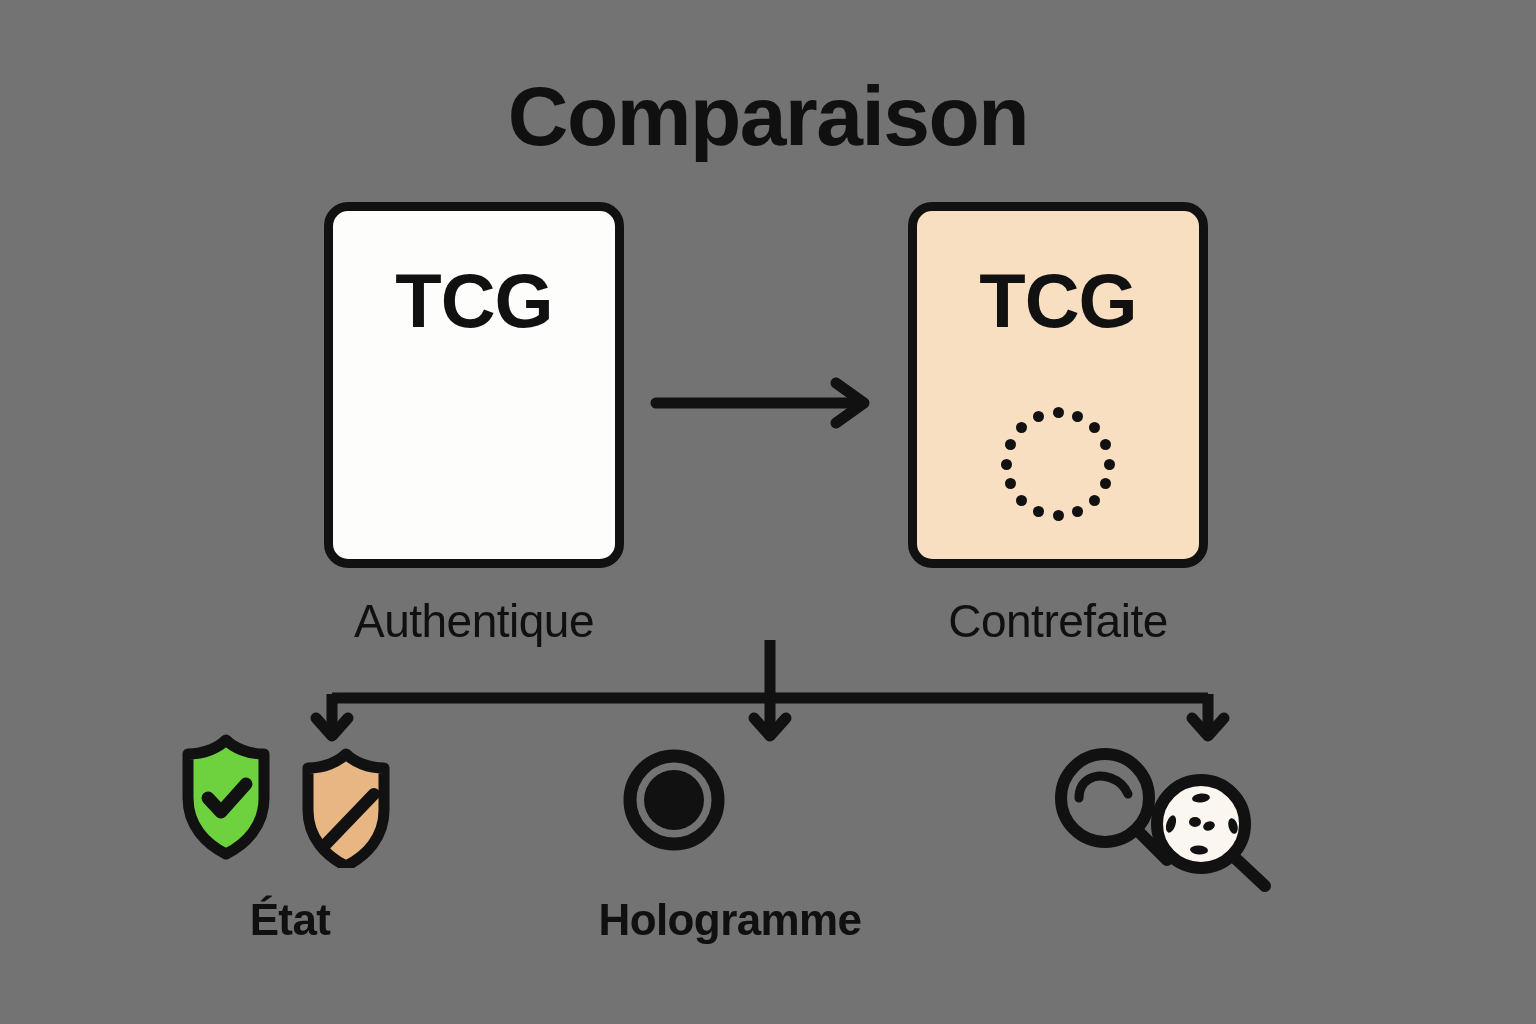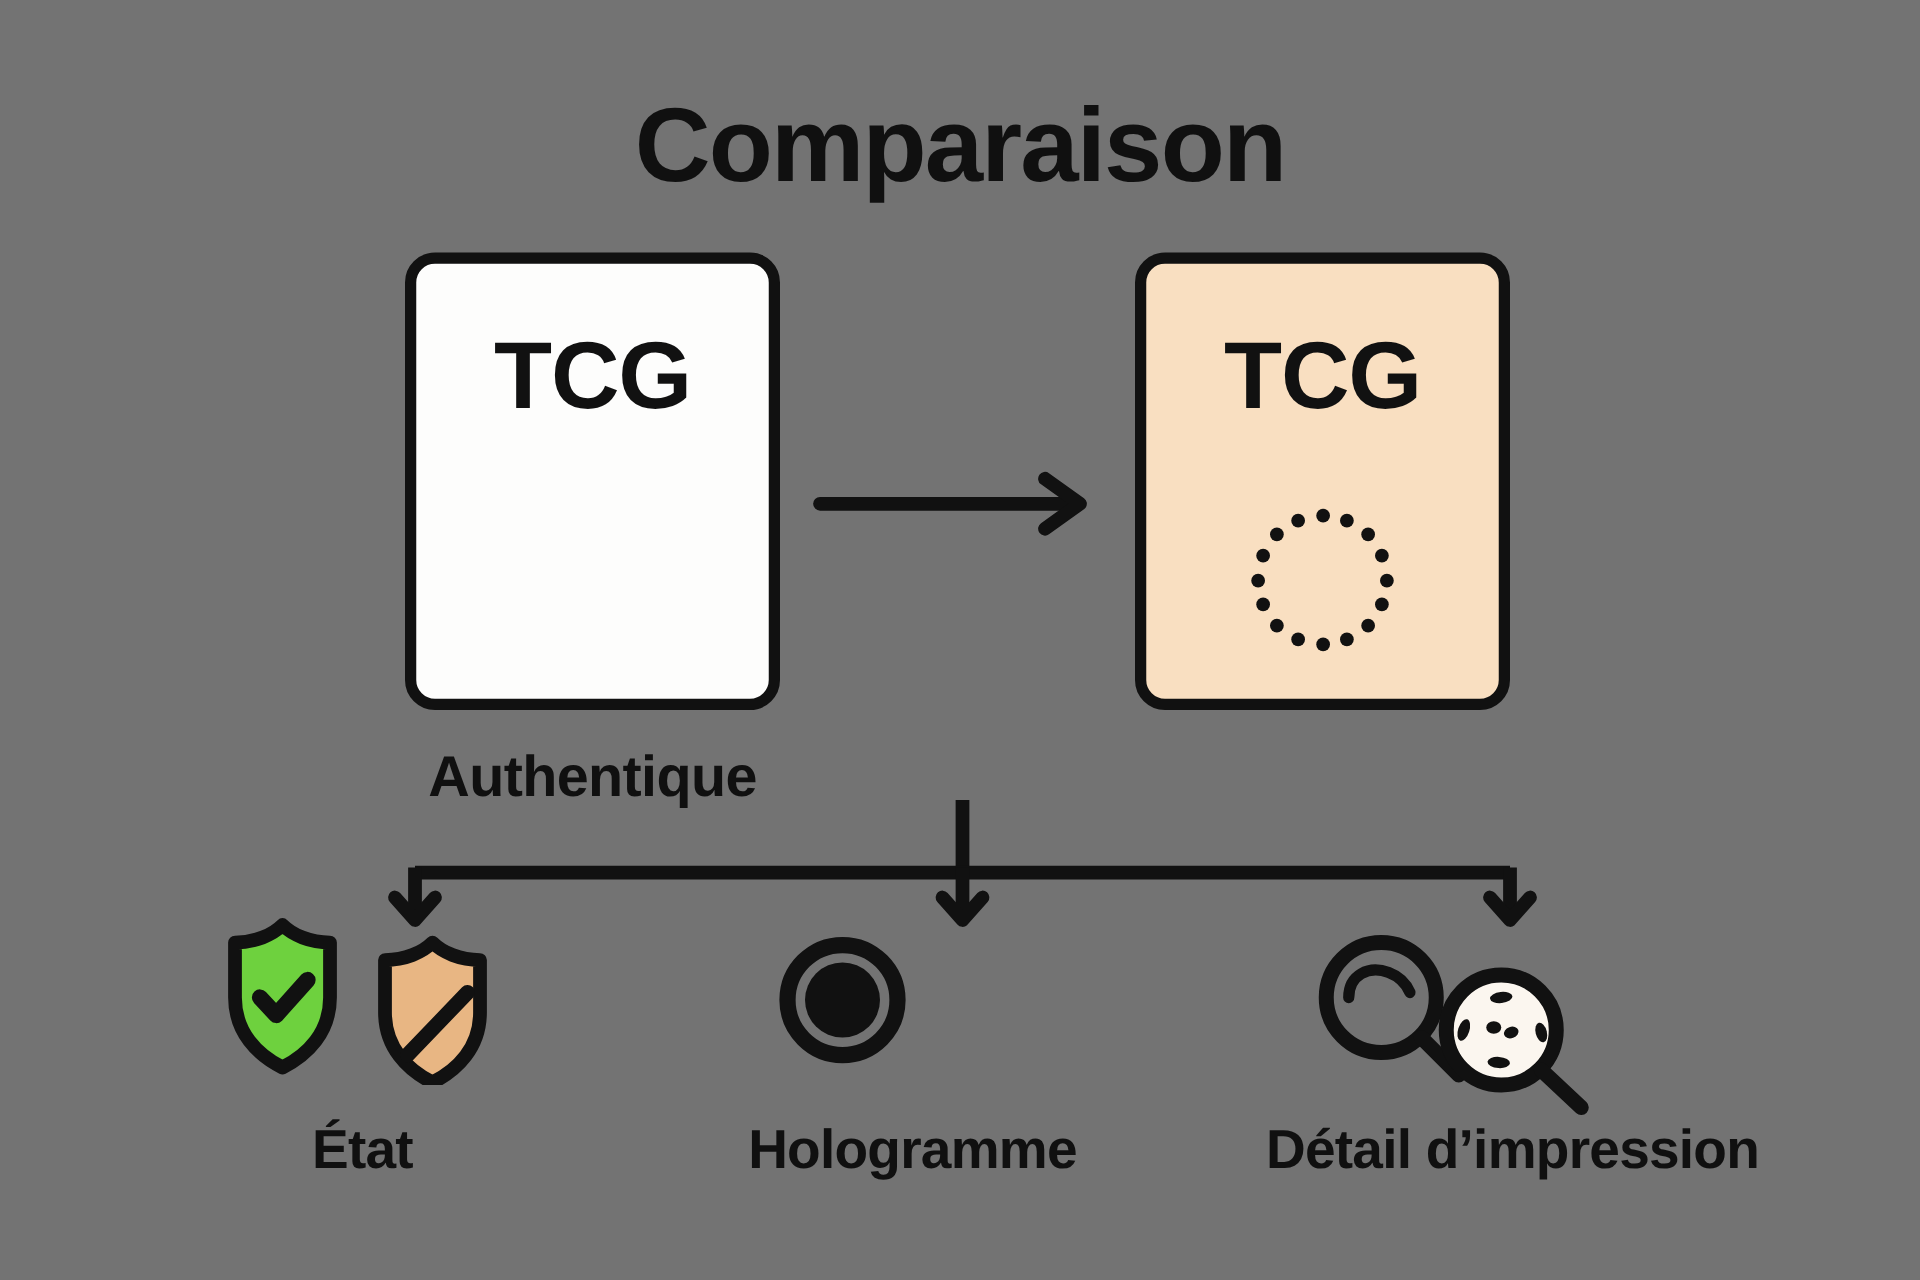--- a/index.html
+++ b/index.html
@@ -84,21 +84,21 @@
     top: 50%;
     margin: -5.5px 0 0 -5.5px;
   }
 
   
   #arrow-right { left: 650px; top: 375px; }
 
   
   .card-caption {
     font-size: 46px;
-    font-weight: 700;
+    font-weight: 400;
     color: #101010;
     letter-spacing: -0.5px;
     text-align: center;
     line-height: 1;
   }
   #caption-authentic { left: 294px; top: 598px; width: 360px; }
   #caption-counterfeit { left: 878px; top: 598px; width: 360px; }
 
   
   #branch-connector { left: 300px; top: 636px; }
@@ -153,20 +153,21 @@
         <span style="left: 32.0139%; top: 6.57766%;"></span>
       </div>
   </div>
 
   <svg class="abs" id="arrow-right" width="240" height="56" viewBox="0 0 240 56">
     <line x1="6" y1="28" x2="204" y2="28" stroke="#111111" stroke-width="11" stroke-linecap="round"></line>
     <polyline points="186,8 214,28 186,48" fill="none" stroke="#111111" stroke-width="11" stroke-linecap="round" stroke-linejoin="round"></polyline>
   </svg>
 
   <div class="abs card-caption" id="caption-authentic">Authentique</div>
+  <div class="abs card-caption" id="caption-counterfeit">Contrefaite</div>
 
   <svg class="abs" id="branch-connector" width="940" height="120" viewBox="0 0 940 120">
 
     <line x1="470" y1="4" x2="470" y2="62" stroke="#111111" stroke-width="11" stroke-linecap="butt"></line>
 
     <line x1="32" y1="62" x2="908" y2="62" stroke="#111111" stroke-width="11" stroke-linecap="butt"></line>
 
     <g>
       <line x1="32" y1="58" x2="32" y2="96" stroke="#111111" stroke-width="11" stroke-linecap="butt"></line>
       <polyline points="16,82 32,100 48,82" fill="none" stroke="#111111" stroke-width="11" stroke-linecap="round" stroke-linejoin="round"></polyline>
@@ -216,15 +217,14 @@
       <ellipse cx="190" cy="84" rx="4.5" ry="8" fill="#111111" transform="rotate(-14 190 84)"></ellipse>
       <ellipse cx="156" cy="108" rx="9" ry="4.5" fill="#111111" transform="rotate(4 156 108)"></ellipse>
       <ellipse cx="152" cy="80" rx="6" ry="5" fill="#111111"></ellipse>
       <ellipse cx="166" cy="84" rx="6" ry="4.5" fill="#111111" transform="rotate(-20 166 84)"></ellipse>
       <line x1="190" y1="114" x2="222" y2="144" stroke="#111111" stroke-width="12" stroke-linecap="round"></line>
     </g>
   </svg>
 
   <div class="abs feature-caption" id="caption-hologram">Hologramme</div>
   <div class="abs feature-caption" id="caption-condition">État</div>
-  <div class="abs feature-caption" id="caption-printdetail">Détail d’impression</div>
 
 </div>
 
 </body></html>

